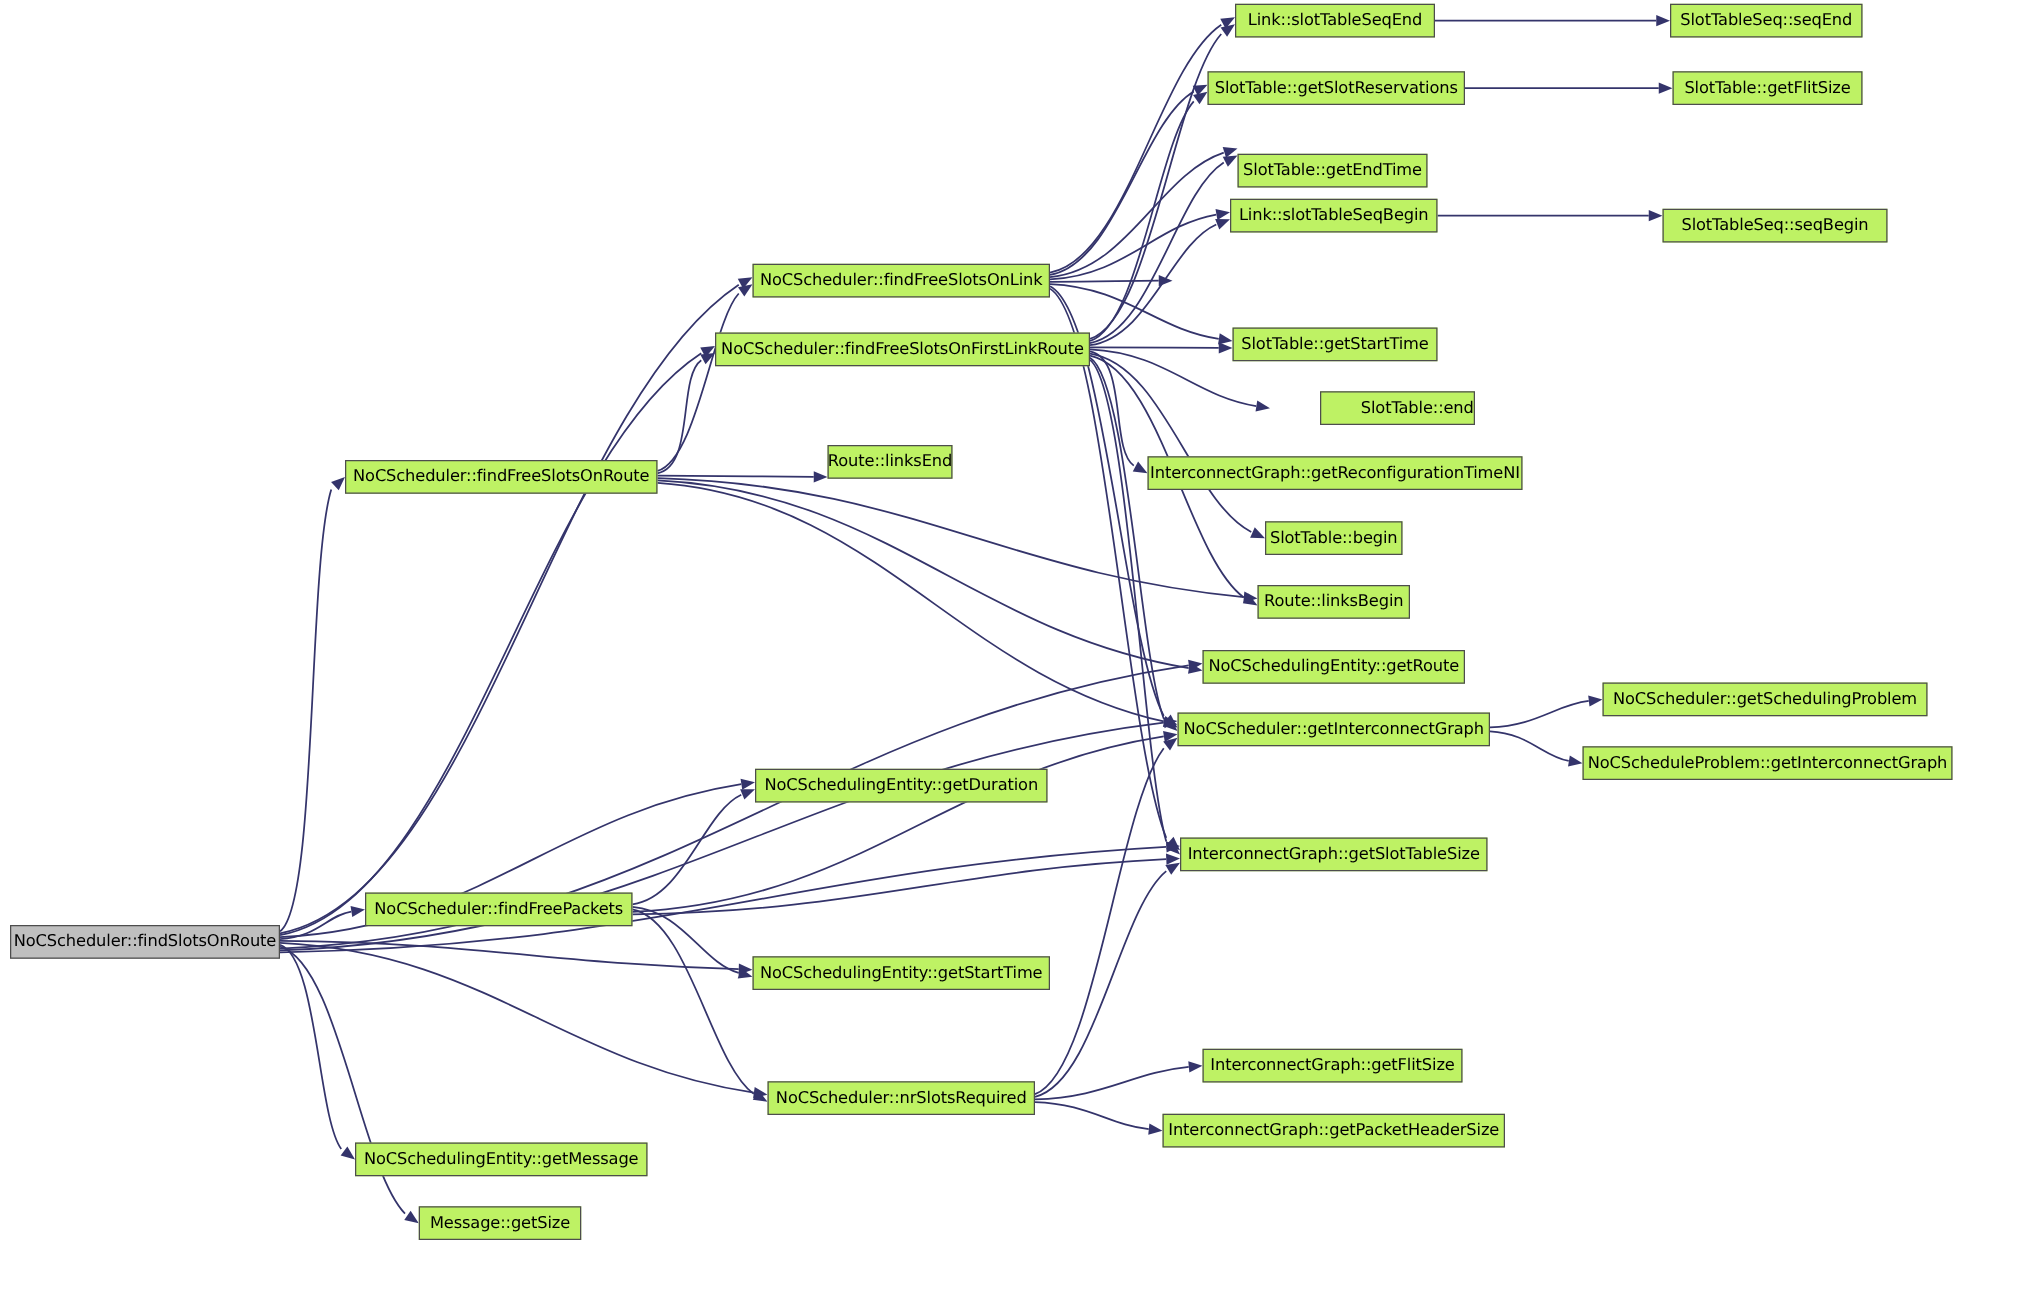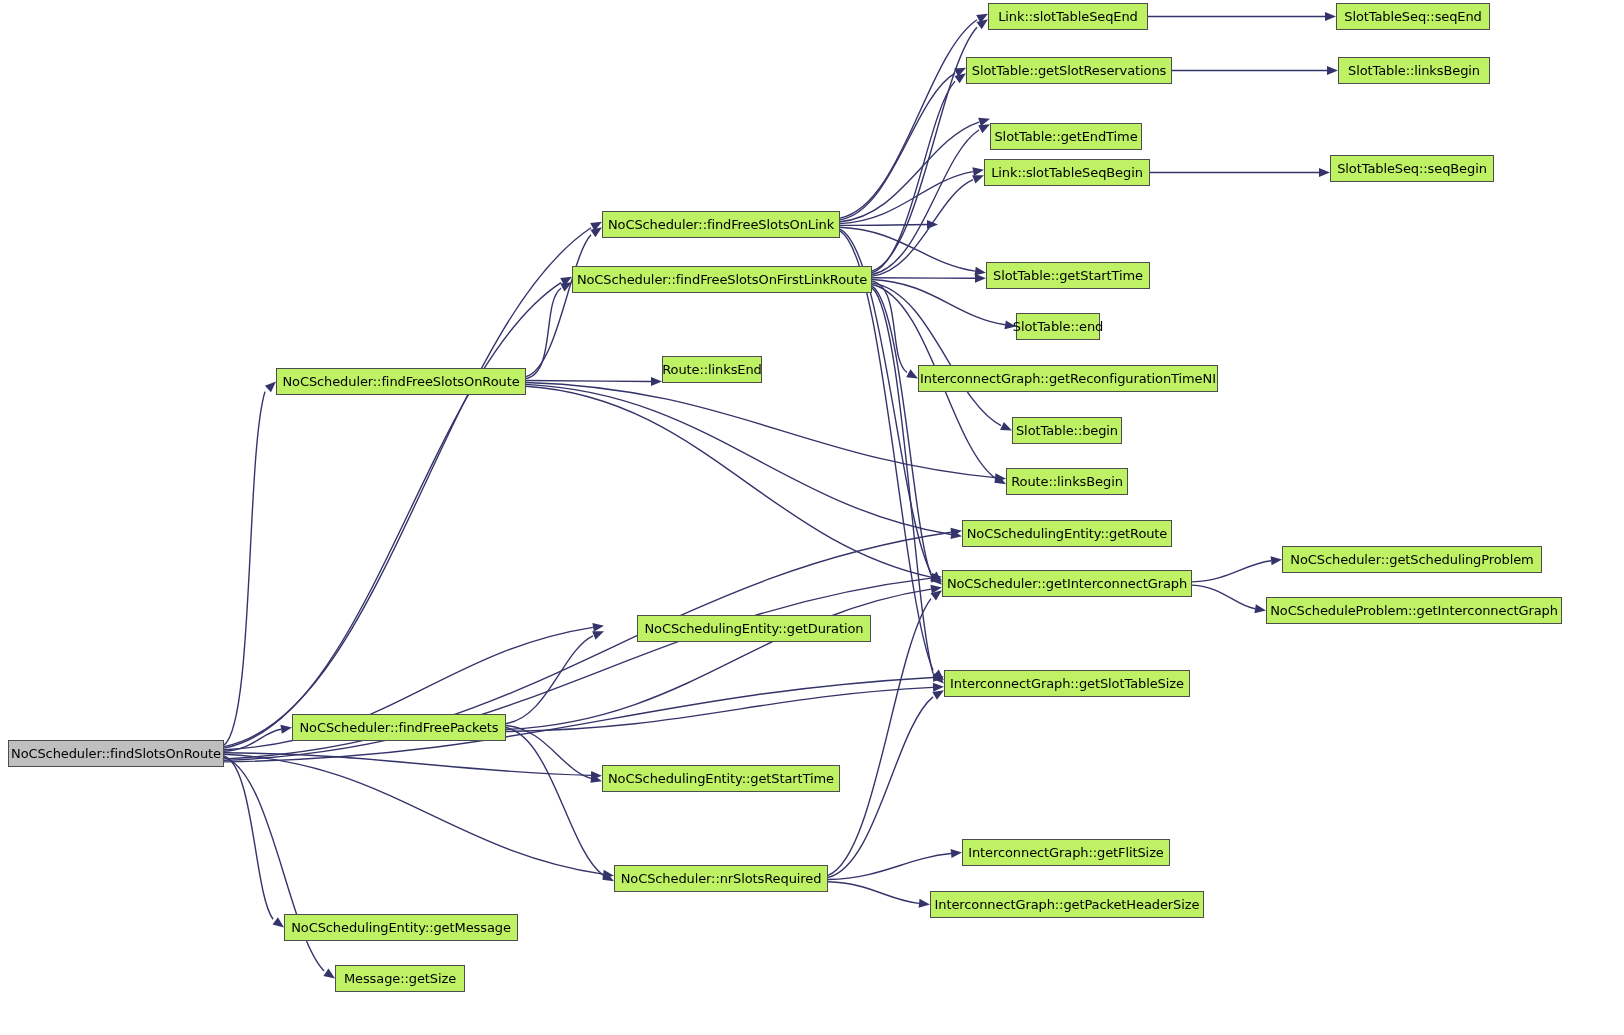--- a/index.html
+++ b/index.html
@@ -140,21 +140,21 @@
     </div>
     <div class="node" style="left: 602px; top: 211px; width: 238px;">
       <span>NoCScheduler::findFreeSlotsOnLink</span>
     </div>
     <div class="node" style="left: 572px; top: 266px; width: 300px;">
       <span>NoCScheduler::findFreeSlotsOnFirstLinkRoute</span>
     </div>
     <div class="node" style="left: 662px; top: 356px; width: 100px;">
       <span>Route::linksEnd</span>
     </div>
-    <div class="node" style="left: 637px; top: 615px; width: 234px;">
+    <div class="node" style="left: 604px; top: 615px; width: 234px;">
       <span>NoCSchedulingEntity::getDuration</span>
     </div>
     <div class="node" style="left: 292px; top: 714px; width: 214px;">
       <span>NoCScheduler::findFreePackets</span>
     </div>
     <div class="node" style="left: 602px; top: 765px; width: 238px;">
       <span>NoCSchedulingEntity::getStartTime</span>
     </div>
     <div class="node" style="left: 614px; top: 865px; width: 214px;">
       <span>NoCScheduler::nrSlotsRequired</span>
@@ -173,21 +173,21 @@
     </div>
     <div class="node" style="left: 990px; top: 123px; width: 152px; text-align: center;">
       <span>SlotTable::getEndTime</span>
     </div>
     <div class="node" style="left: 984px; top: 159px; width: 166px;">
       <span>Link::slotTableSeqBegin</span>
     </div>
     <div class="node" style="left: 986px; top: 262px; width: 164px;">
       <span>SlotTable::getStartTime</span>
     </div>
-    <div class="node" style="left: 1016px; top: 313px; width: 84px;">
+    <div class="node" style="left: 1056px; top: 313px; width: 124px; justify-content: flex-end;">
       <span>SlotTable::end</span>
     </div>
     <div class="node" style="left: 918px; top: 365px; width: 300px;">
       <span>InterconnectGraph::getReconfigurationTimeNI</span>
     </div>
     <div class="node" style="left: 1012px; top: 417px; width: 110px;">
       <span>SlotTable::begin</span>
     </div>
     <div class="node" style="left: 1006px; top: 468px; width: 122px;">
       <span>Route::linksBegin</span>
@@ -204,23 +204,23 @@
     <div class="node" style="left: 962px; top: 839px; width: 208px;">
       <span>InterconnectGraph::getFlitSize</span>
     </div>
     <div class="node" style="left: 930px; top: 891px; width: 274px;">
       <span>InterconnectGraph::getPacketHeaderSize</span>
     </div>
     <div class="node" style="left: 1336px; top: 3px; width: 154px;">
       <span>SlotTableSeq::seqEnd</span>
     </div>
     <div class="node" style="left: 1338px; top: 57px; width: 152px;">
-      <span>SlotTable::linksBegin</span>
-    </div>
-    <div class="node" style="left: 1330px; top: 155px; width: 164px;">
+      <span>SlotTable::getFlitSize</span>
+    </div>
+    <div class="node" style="left: 1330px; top: 167px; width: 180px;">
       <span>SlotTableSeq::seqBegin</span>
     </div>
     <div class="node" style="left: 1282px; top: 546px; width: 260px;">
       <span>NoCScheduler::getSchedulingProblem</span>
     </div>
     <div class="node" style="left: 1266px; top: 597px; width: 296px;">
       <span>NoCScheduleProblem::getInterconnectGraph</span>
     </div>
   </div>
 

